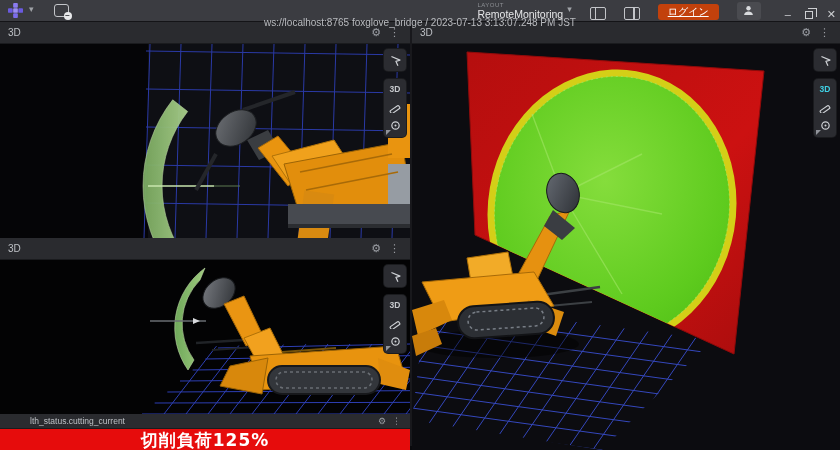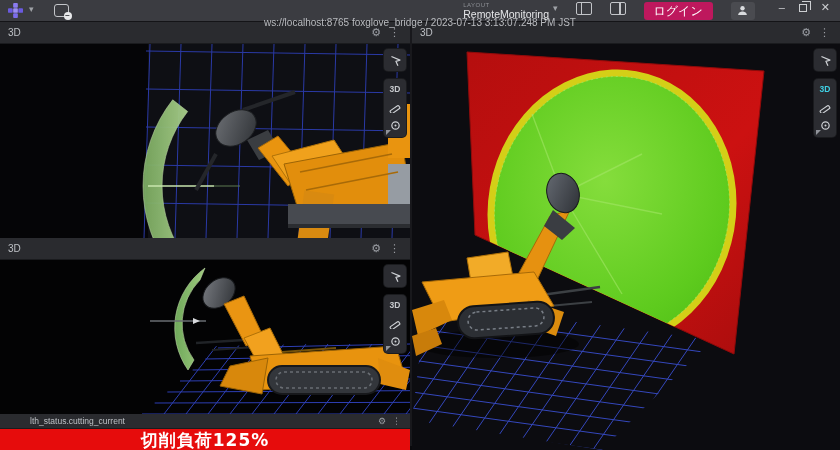--- a/index.html
+++ b/index.html
@@ -8,29 +8,29 @@
 
   
   .topbar{position:relative;height:22px;background:#3b3c41;display:flex;align-items:center;border-bottom:1px solid #141417;}
   .tb-left{display:flex;align-items:center;gap:6px;padding-left:8px;z-index:2;}
   .logo{width:15px;height:15px;display:block;}
   .tb-chev{color:#9fa2a7;font-size:9px;line-height:1;margin-top:-3px;}
   .src-icon{margin-left:14px;position:relative;width:15px;height:13px;}
   .src-icon .frame{position:absolute;inset:0;border:1.4px solid #c3c5c9;border-radius:3px;}
   .src-icon .dot{position:absolute;right:-3px;bottom:-3px;width:8px;height:8px;border-radius:50%;background:#e8e9eb;color:#3b3c41;font-size:8px;line-height:8px;text-align:center;font-weight:bold;}
   .tb-center{position:absolute;left:0;right:0;top:11px;height:22px;display:flex;align-items:center;justify-content:center;font-size:10px;color:#b9bbbf;pointer-events:none;}
-  .tb-right{margin-left:auto;display:flex;align-items:flex-start;gap:18px;padding-right:10px;z-index:2;}
+  .tb-right{margin-left:auto;display:flex;align-items:flex-end;gap:18px;padding-right:4px;z-index:2;}
   .layout-picker{display:flex;align-items:center;gap:4px;cursor:pointer;}
   .layout-txt{display:flex;flex-direction:column;line-height:1;}
   .layout-label{font-size:6px;color:#8d9095;letter-spacing:.5px;}
   .layout-name{font-size:10.5px;color:#e6e7e9;margin-top:1px;}
   .pane-toggle{width:16px;height:13px;border:1.4px solid #c3c5c9;border-radius:2px;position:relative;}
   .pane-toggle.left::before{content:"";position:absolute;top:0;bottom:0;left:4px;width:1.4px;background:#c3c5c9;}
   .pane-toggle.right::before{content:"";position:absolute;top:0;bottom:0;right:4px;width:1.4px;background:#c3c5c9;}
-  .login-btn{background:#be185d;color:#fff;font-size:12px;padding:3px 10px;border:none;border-radius:3px;cursor:pointer;line-height:1;}
+  .login-btn{background:#c2410c;color:#fff;font-size:10px;padding:3px 10px;border:none;border-radius:3px;cursor:pointer;line-height:1;text-decoration:underline;}
   .user-btn{width:24px;height:18px;background:#4a4b50;border-radius:3px;display:flex;align-items:center;justify-content:center;}
   .win-ctl{display:flex;align-items:center;gap:14px;margin-left:6px;color:#cdcfd2;}
   .win-ctl span{font-size:11px;line-height:1;cursor:default;}
   .restore-ico{position:relative;width:8px;height:8px;border:1.2px solid #cdcfd2;margin-top:1px;}
   .restore-ico::before{content:"";position:absolute;left:2px;top:-4px;width:8px;height:8px;border-top:1.2px solid #cdcfd2;border-right:1.2px solid #cdcfd2;}
 
   
   .main{display:flex;height:424px;}
   .col-left{width:410px;display:flex;flex-direction:column;}
   .splitter{width:2px;background:#18181c;}

